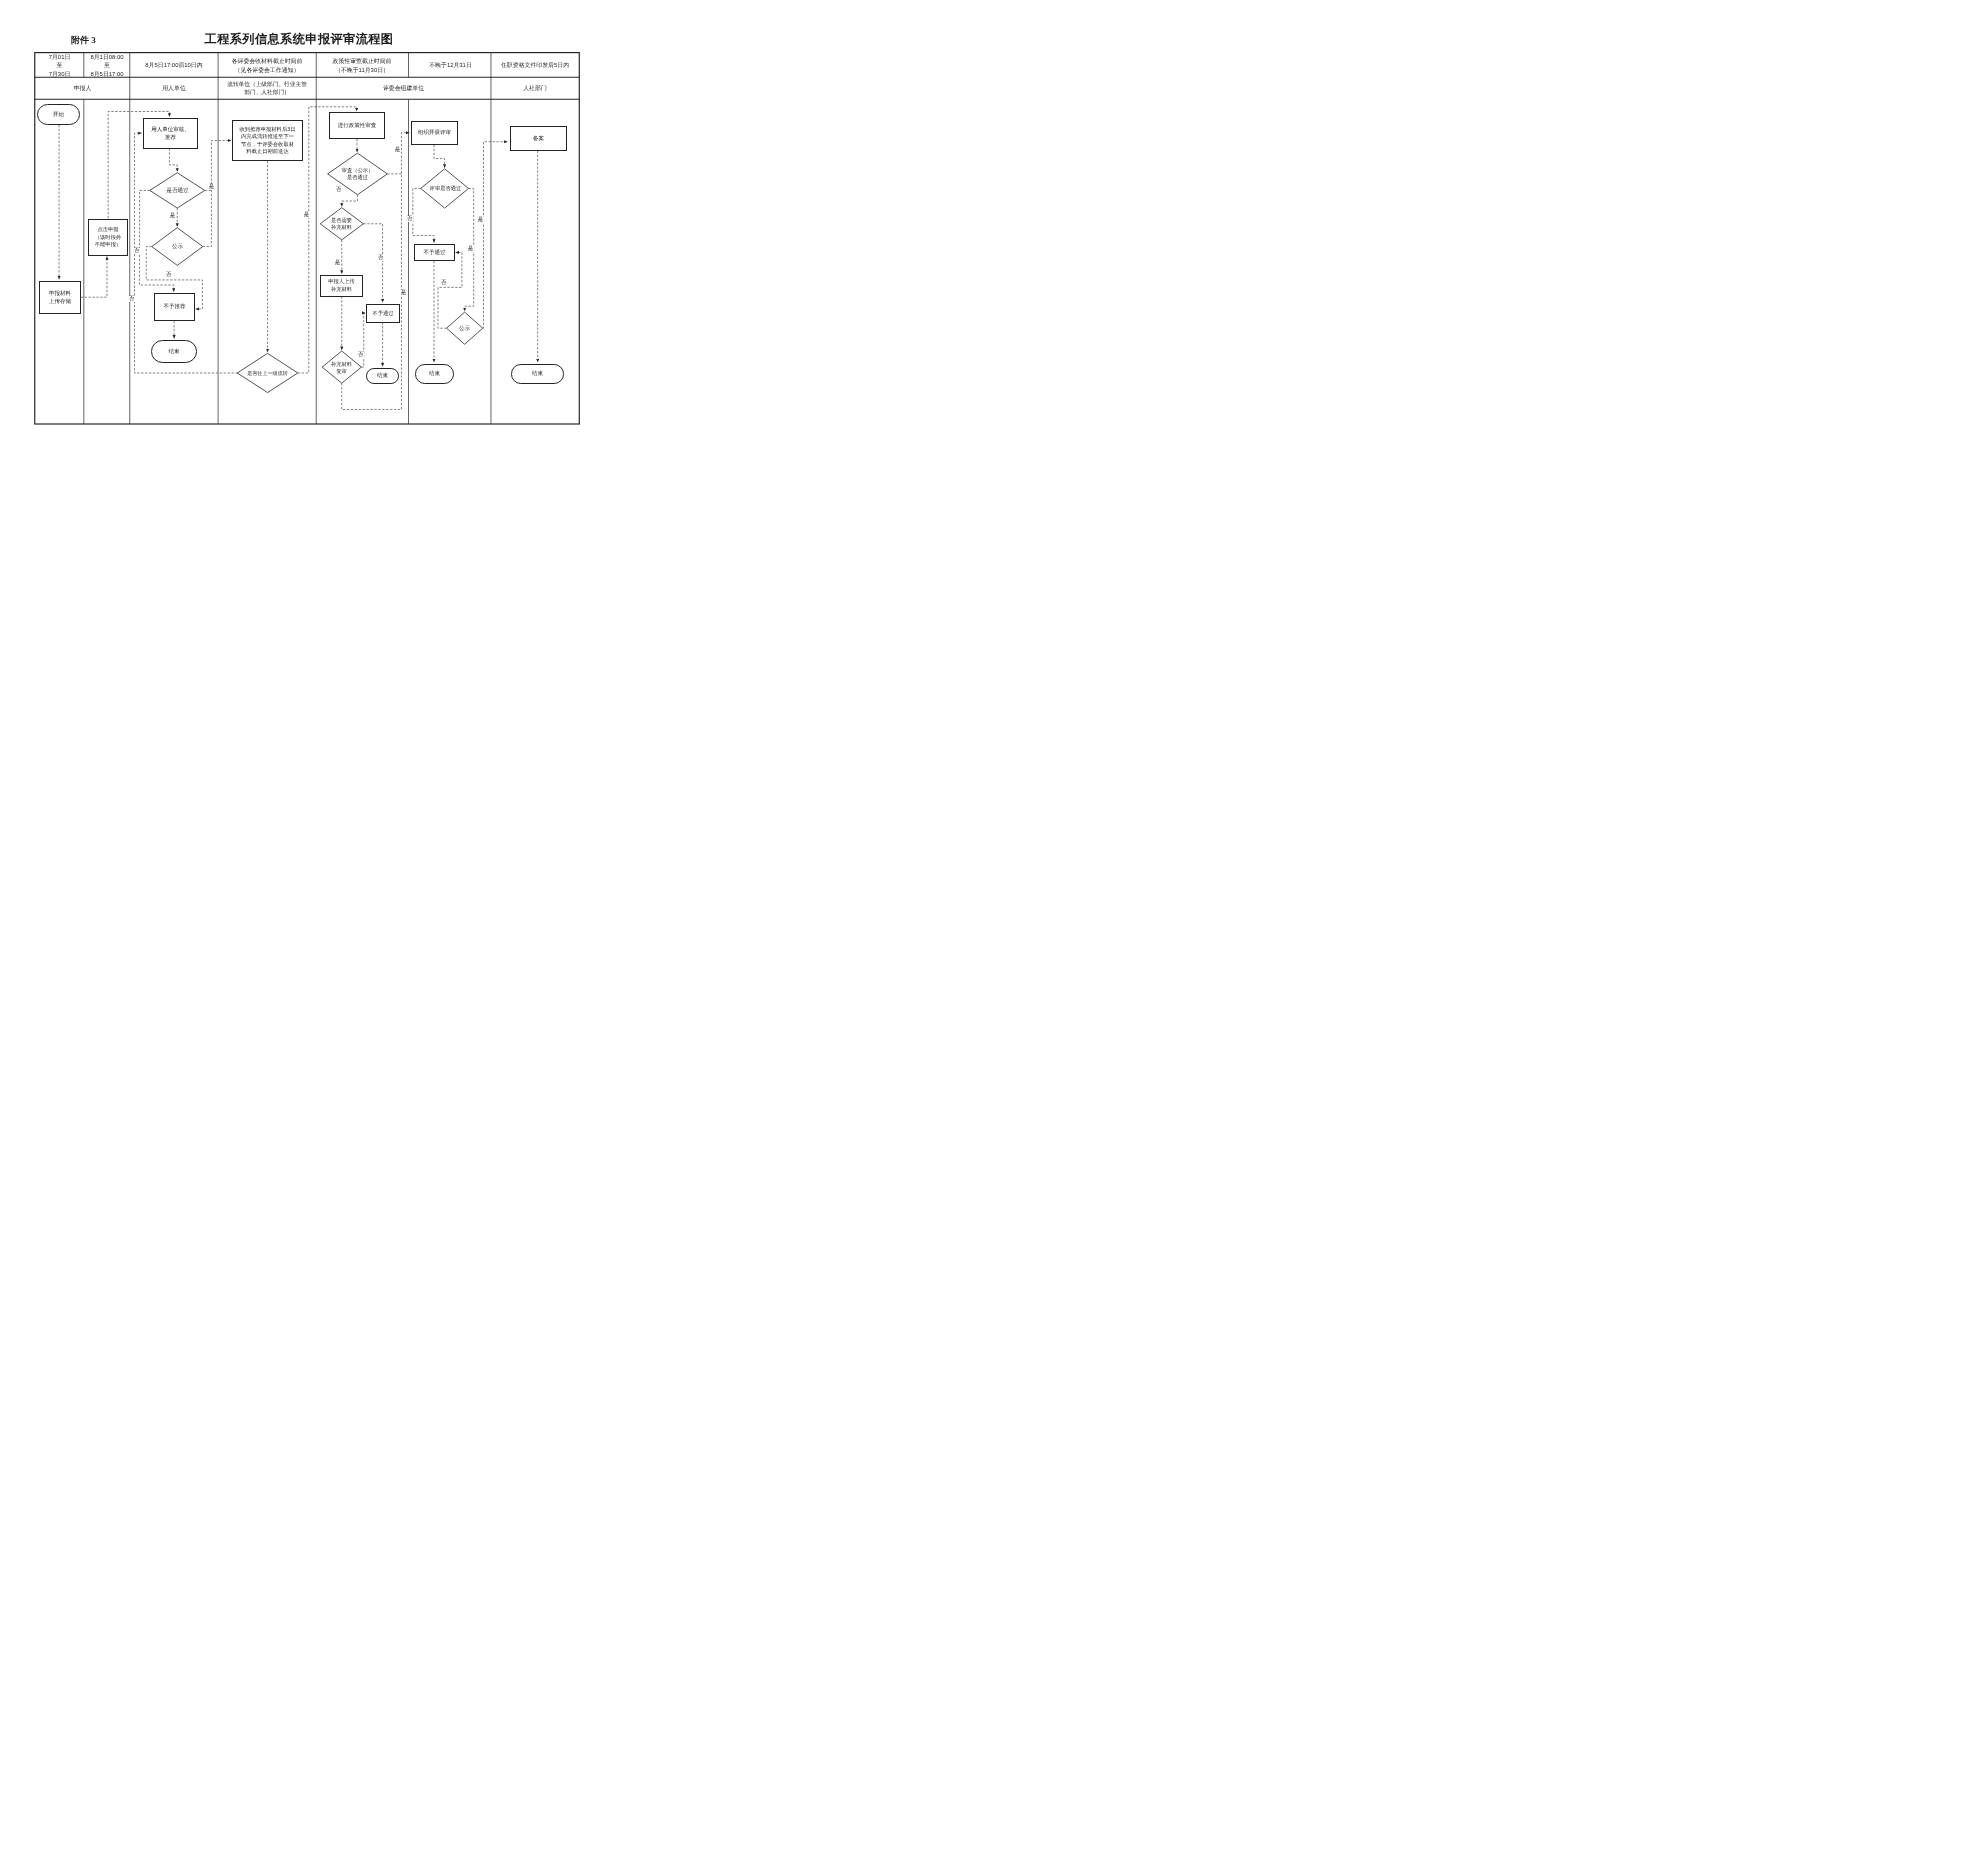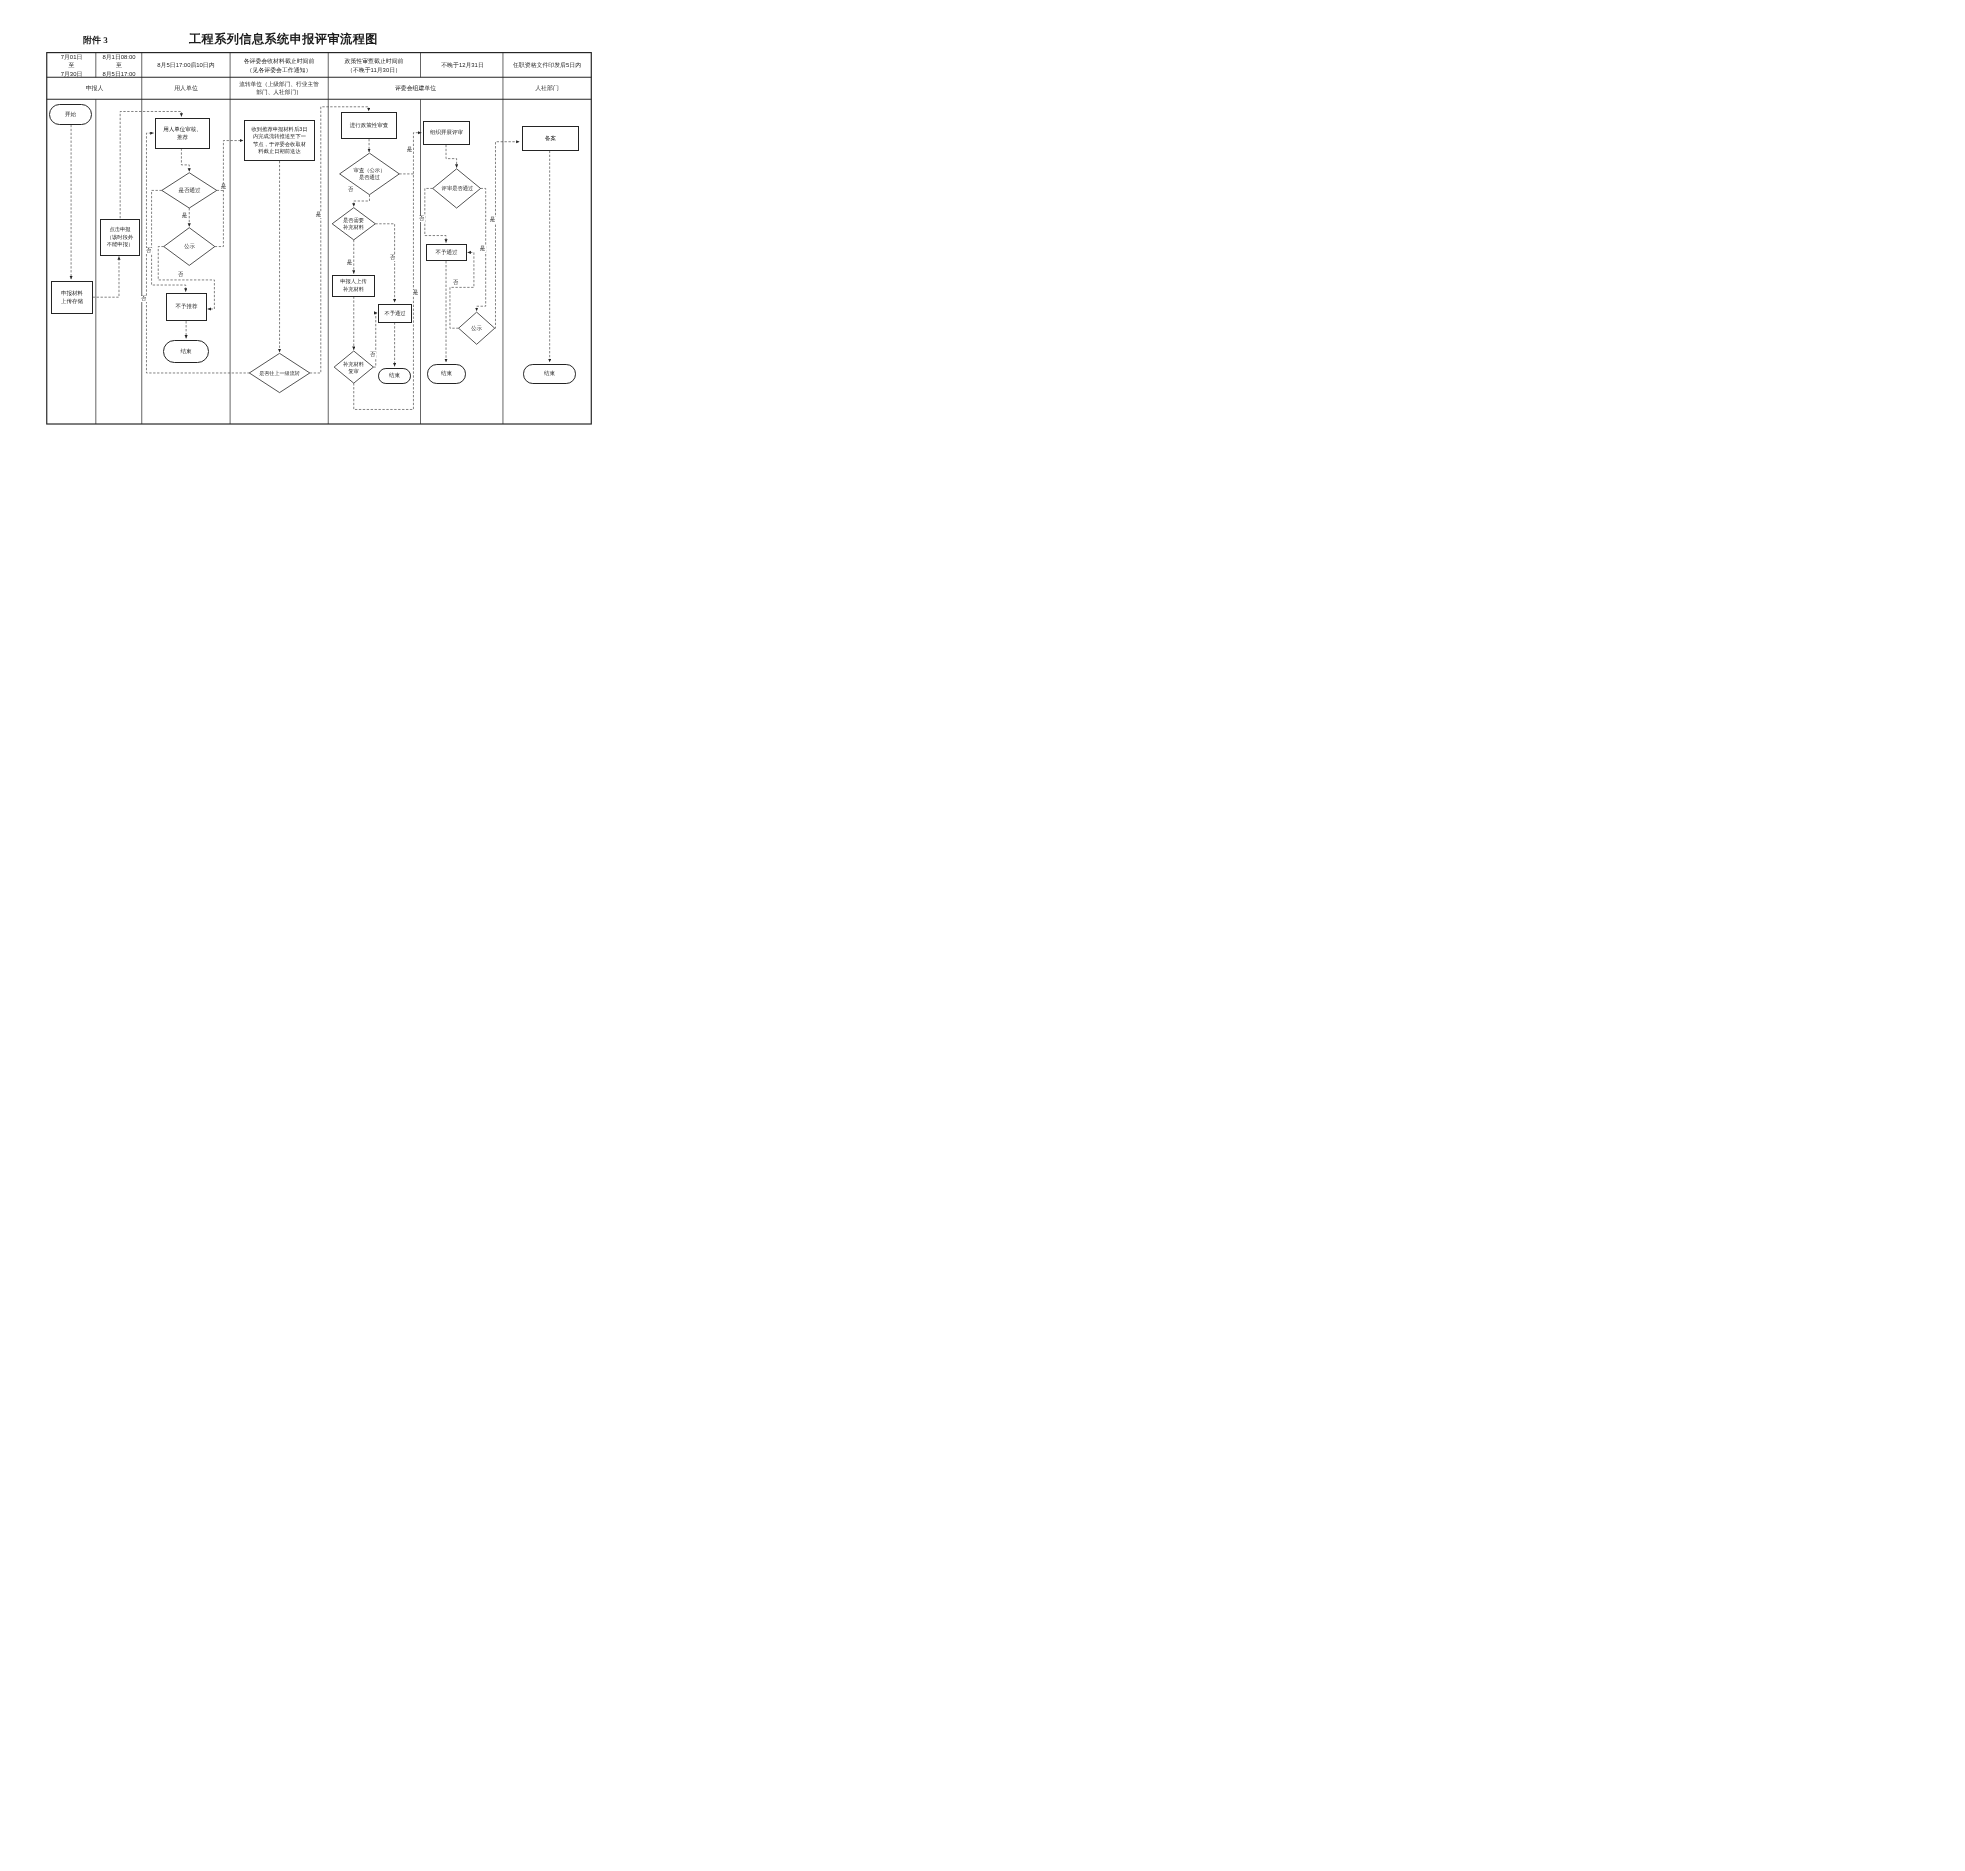--- a/index.html
+++ b/index.html
@@ -1,36 +1,36 @@
 <!DOCTYPE html>
 <html style="font-size:6.3px"><head>
 <meta charset="utf-8">
 <style>
   html,body{margin:0;padding:0;background:#fff;}
   #canvas{position:relative;width:616px;height:435px;background:#fff;overflow:hidden;
-          font-family:"Liberation Sans","DejaVu Sans",sans-serif;color:#1c1c1c;margin-left:12px;}
+          font-family:"Liberation Sans","DejaVu Sans",sans-serif;color:#1c1c1c;}
   #flow-svg{position:absolute;left:0;top:0;z-index:1;}
   .titlebar{position:absolute;z-index:3;font-family:"Liberation Serif","DejaVu Serif",serif;
             font-weight:bold;white-space:nowrap;}
   .cell{position:absolute;z-index:3;display:flex;align-items:center;justify-content:center;
         text-align:center;white-space:pre-line;font-size:5.9px;line-height:1.45;}
   .node{position:absolute;z-index:4;display:flex;align-items:center;justify-content:center;
         text-align:center;white-space:pre-line;background:#fff;border:0.8px solid #242424;
         font-size:5.5px;line-height:1.4;box-sizing:border-box;}
   .dtext{position:absolute;z-index:5;display:flex;align-items:center;justify-content:center;
          text-align:center;white-space:pre-line;font-size:5.5px;line-height:1.3;pointer-events:none;}
   .elabel{position:absolute;z-index:5;font-size:5.5px;line-height:1;background:#fff;padding:0.4px 0.8px;}
 </style>
 </head>
 <body>
 
 <div id="canvas">
 
   <div class="titlebar" style="left:71px;top:34px;font-size:9px;">附件 3</div>
-  <div class="titlebar" style="left:177px;top:31px;width:244px;font-size:12.2px;letter-spacing:0.4px;">工程系列信息系统申报评审流程图</div>
+  <div class="titlebar" style="left:177px;top:31px;width:244px;text-align:center;font-size:12.2px;letter-spacing:0.4px;">工程系列信息系统申报评审流程图</div>
 
   <svg id="flow-svg" width="616" height="435" viewBox="0 0 1568 1108">
     <defs>
       <marker id="arr" markerWidth="11" markerHeight="9" refX="8.5" refY="4" orient="auto" markerUnits="userSpaceOnUse">
         <path d="M0,0 L9,4 L0,8 Z" fill="#242424"></path>
       </marker>
     </defs>
 
     <g stroke="#242424" fill="none">
       <rect x="88" y="134" width="1387" height="946" stroke-width="3"></rect>

